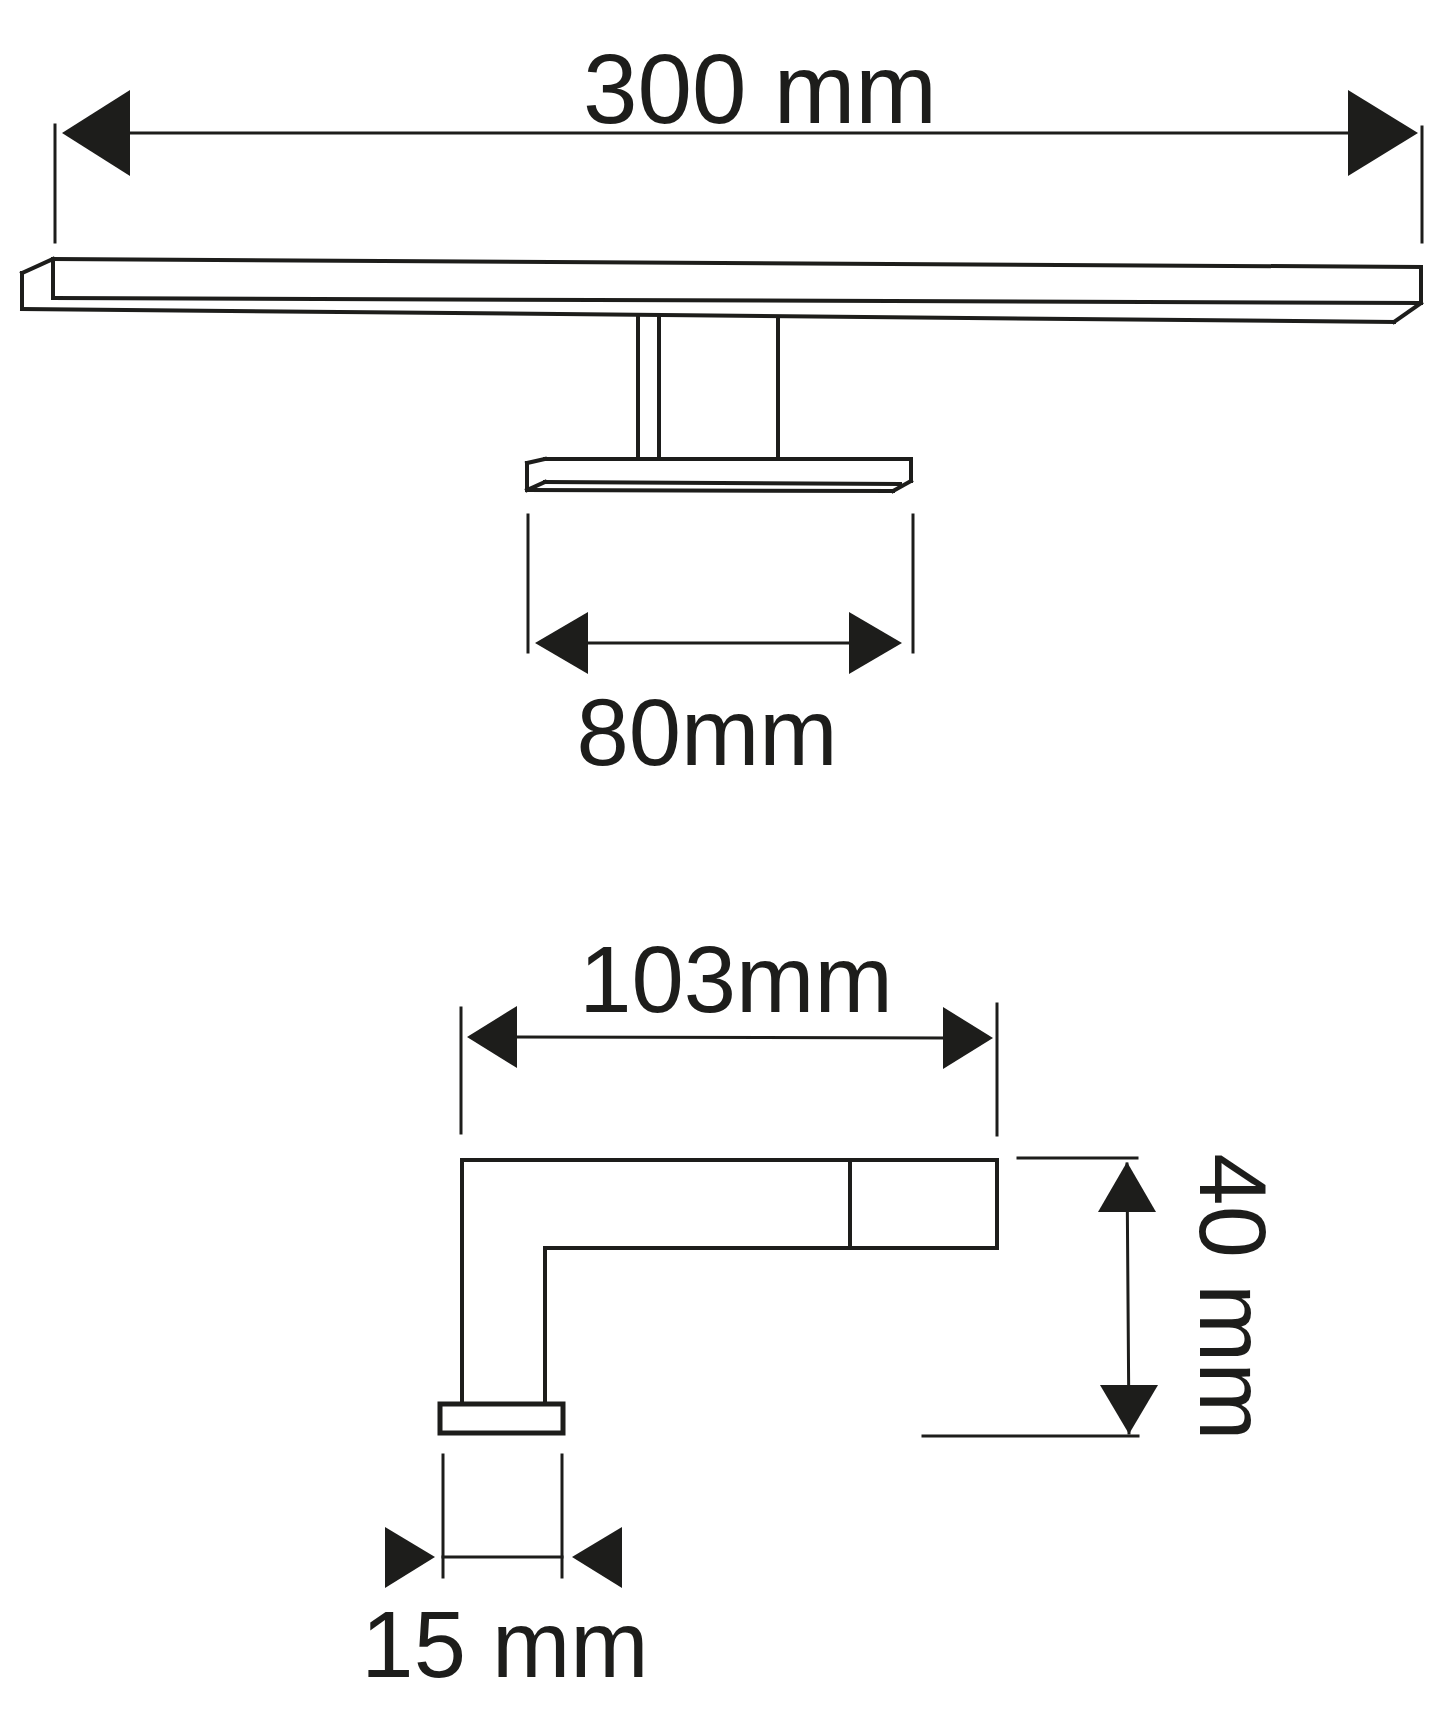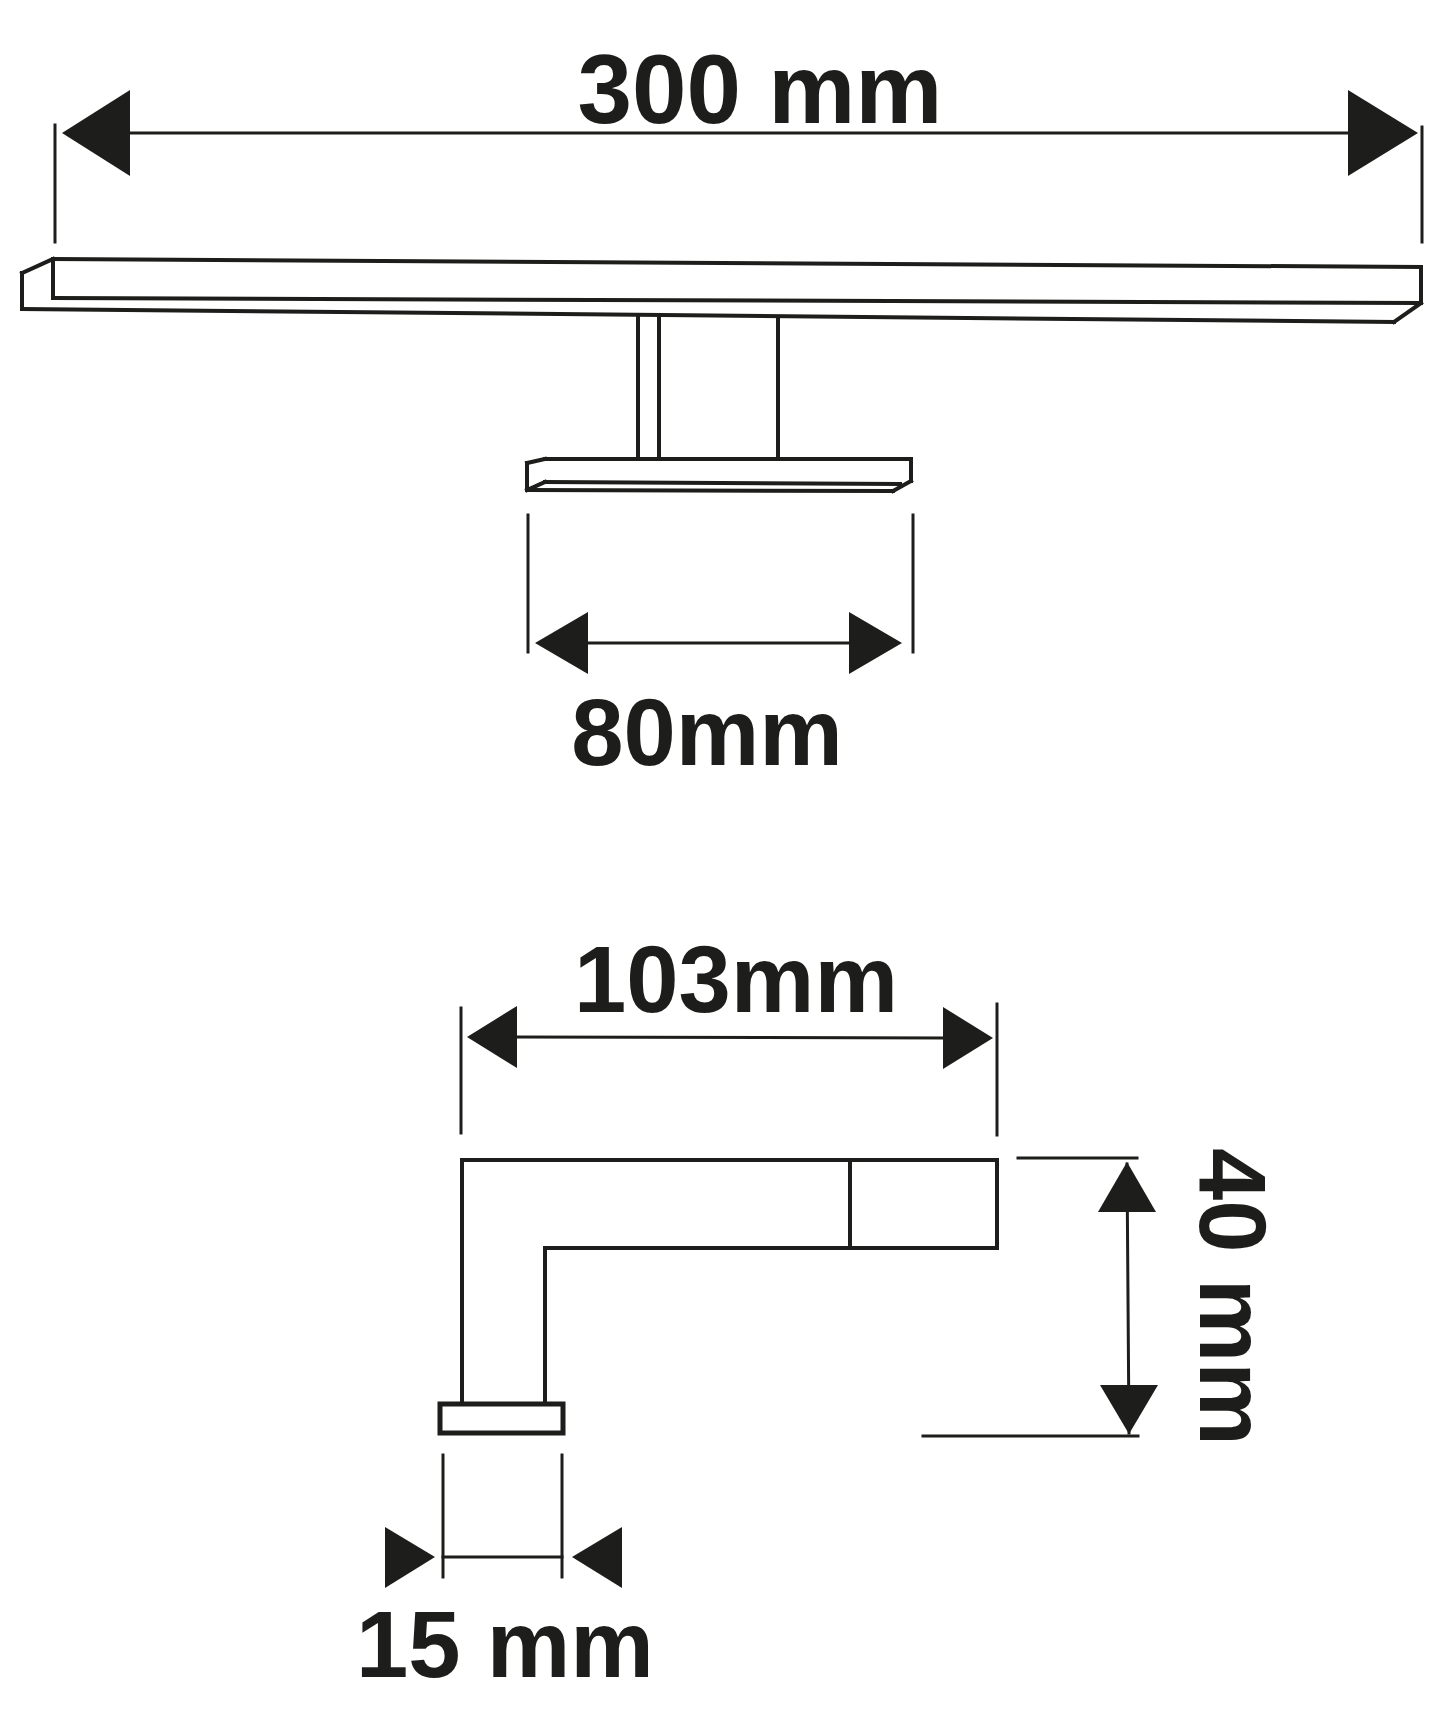--- a/index.html
+++ b/index.html
@@ -6,21 +6,20 @@
     margin: 0;
     padding: 0;
     background: #ffffff;
   }
   .page {
     position: relative;
     width: 1441px;
     height: 1728px;
     background: #ffffff;
     overflow: hidden;
-    font-weight: bold;
   }
   svg.drawing {
     position: absolute;
     left: 0;
     top: 0;
     display: block;
   }
   .dim-label {
     font-family: "Liberation Sans", "DejaVu Sans", sans-serif;
     fill: #1d1d1b;

